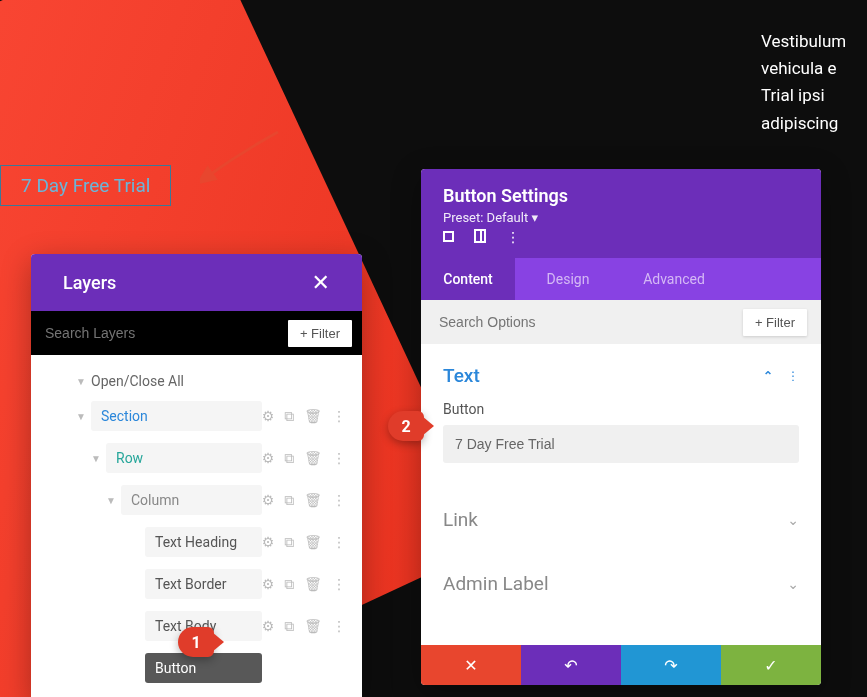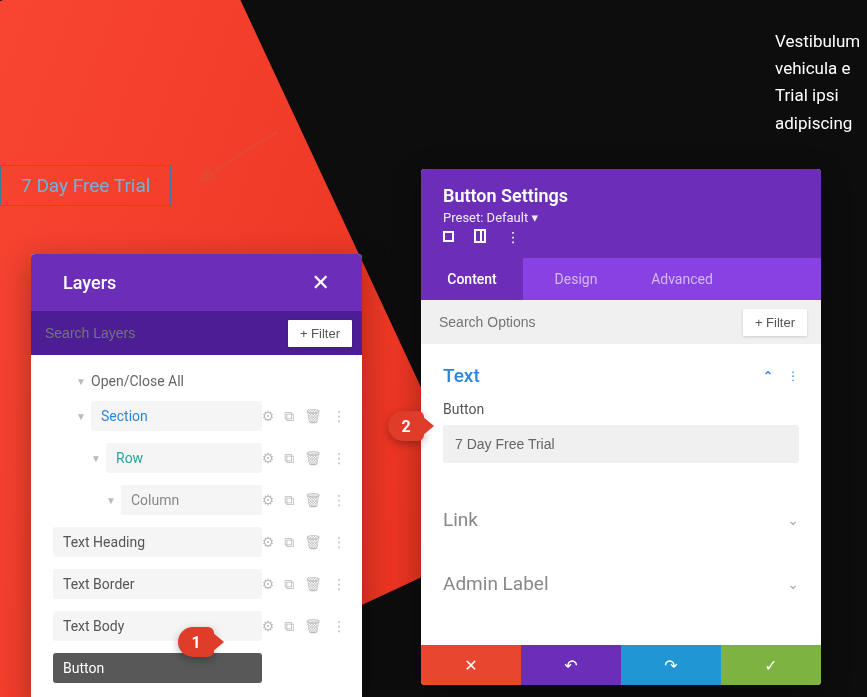--- a/index.html
+++ b/index.html
@@ -42,21 +42,21 @@
     .arrow {
       position: absolute;
       left: 200px;
       top: 128px;
       z-index: 2;
     }
     
     
     .lorem-text {
       position: absolute;
-      right: 2px;
+      right: 16px;
       top: 28px;
       color: #fff;
       font-size: 17px;
       line-height: 1.6;
       text-align: left;
       width: 90px;
       overflow: hidden;
     }
     
     
@@ -79,21 +79,21 @@
       justify-content: space-between;
       align-items: center;
       border-radius: 4px 4px 0 0;
     }
     .layers-header h3 { font-size: 18px; font-weight: 500; }
     .close-x { font-size: 22px; cursor: pointer; }
     
     .search-row {
       display: flex;
       align-items: center;
-      background: #4c1d95;
+      background: #000000;
       padding: 8px 10px;
     }
     .search-input {
       flex: 1;
       border: none;
       background: transparent;
       padding: 6px 4px;
       font-size: 14px;
       color: #888;
       outline: none;
@@ -139,21 +139,21 @@
     }
     .tree-row .actions span { cursor: pointer; font-size: 14px; }
     
     .open-all { padding-left: 40px; color: #666; }
     .section-row { padding-left: 40px; }
     .section-row .pill { background: #f5f5f5; color: #2b87da; margin-left: 0; }
     .row-row { padding-left: 55px; }
     .row-row .pill { background: #f5f5f5; color: #26a69a; }
     .column-row { padding-left: 70px; }
     .column-row .pill { background: #f5f5f5; color: #888; }
-    .module-row { }
+    .module-row { padding-left: 92px; }
     .module-row .pill { background: #f5f5f5; color: #555; }
     .module-row.selected .pill { background: #585858; color: #fff; }
     .module-row.selected .actions { color: #fff; }
     .module-row.selected .actions span { color: #fff; }
     
     .caret-slot { width: 22px; display: inline-block; }
     
     
     .settings-panel {
       position: absolute;
@@ -185,21 +185,21 @@
       background: #8842e3;
       display: flex;
     }
     .tab {
       padding: 13px 0;
       text-align: center;
       font-size: 14px;
       color: #d4b8f5;
       cursor: pointer;
     }
-    .tab:nth-child(1){ width: 102px; }
+    .tab:nth-child(1){ width: 94px; }
     .tab:nth-child(2){ width: 106px; }
     .tab:nth-child(3){ width: 106px; }
     .tab.active { background: #6c2eb9; color: #fff; font-weight: 500; }
     
     .search-row2 {
       display: flex;
       align-items: center;
       background: #f0f0f0;
       padding: 8px 14px;
     }

